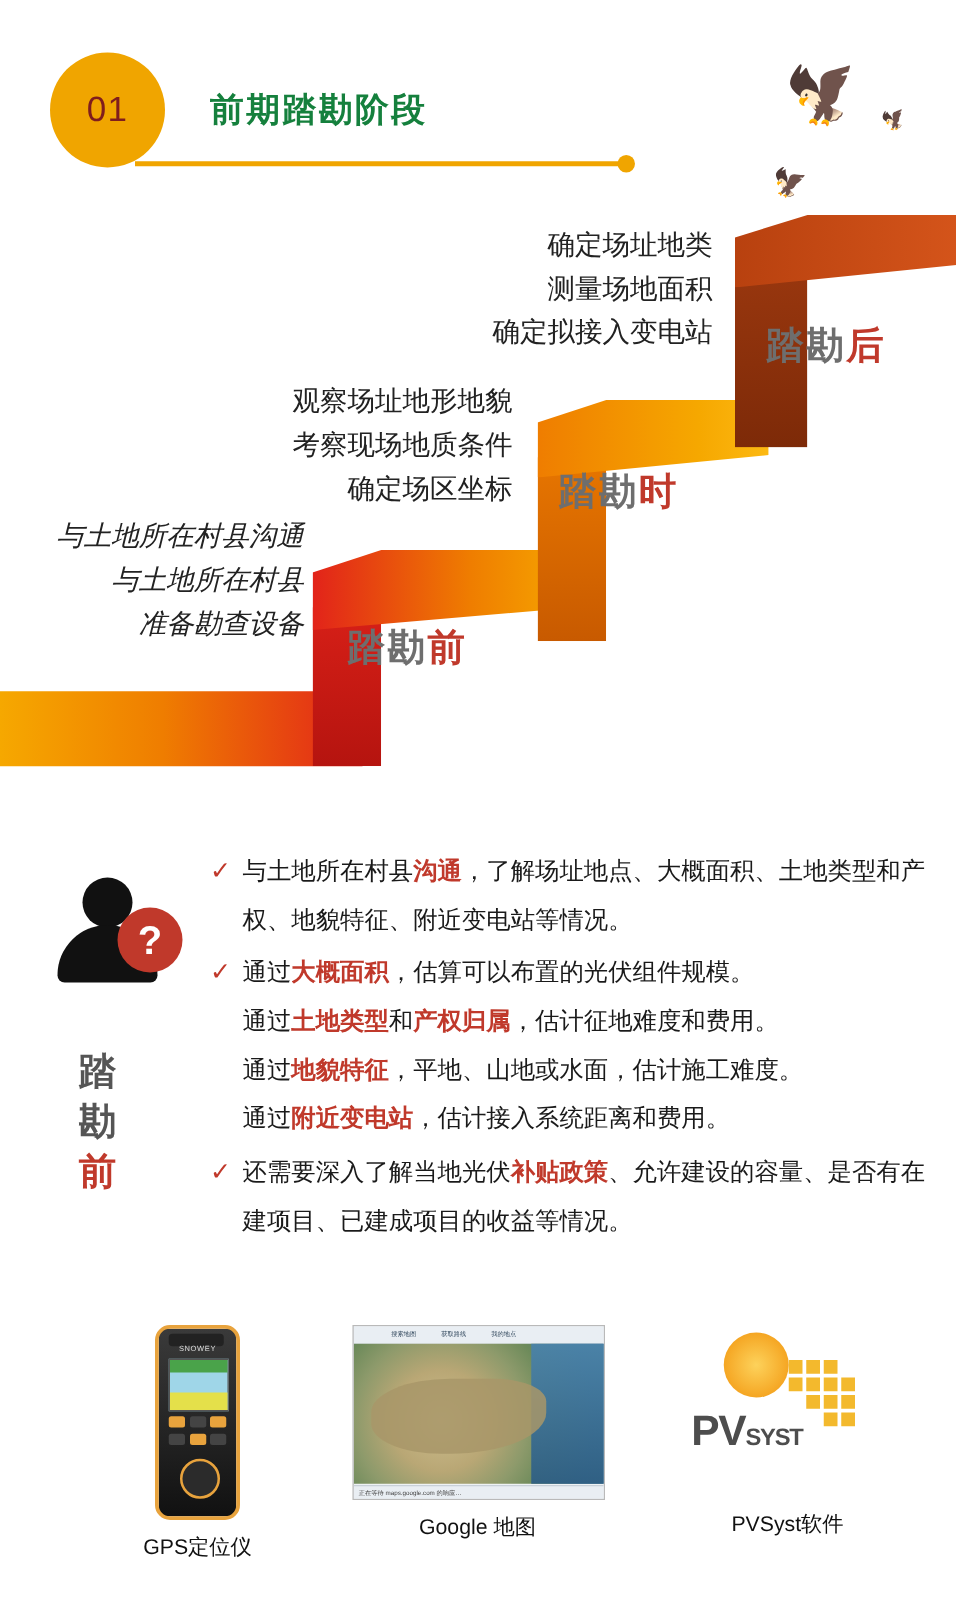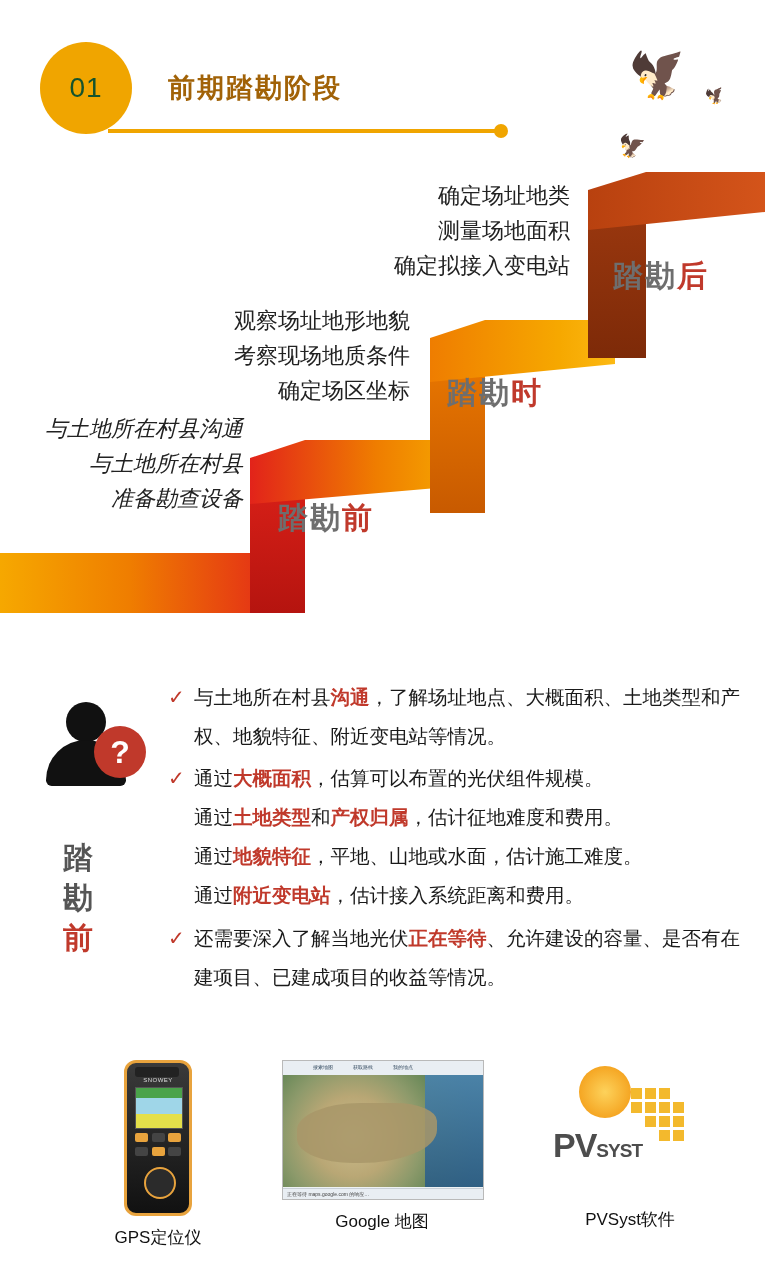--- a/index.html
+++ b/index.html
@@ -10,26 +10,26 @@
     position:relative;
     overflow:hidden;
     color:#1a1a1a;
   }
   .page{position:relative;width:765px;height:1280px;}
 
   
   .header{position:absolute;left:0;top:0;width:765px;height:160px;}
   .badge{
     position:absolute;left:40px;top:42px;width:92px;height:92px;border-radius:50%;
-    background:#f0a500;color:#14532d;font-size:28px;display:flex;align-items:center;justify-content:center;
+    background:#f0a500;color:#7f1d1d;font-size:28px;display:flex;align-items:center;justify-content:center;
     letter-spacing:1px;
   }
   .header-title{
     position:absolute;left:168px;top:70px;
-    font-size:27px;font-weight:bold;color:#a16207;letter-spacing:2px;
+    font-size:27px;font-weight:bold;color:#15803d;letter-spacing:2px;
   }
   .header-rule{
     position:absolute;left:108px;top:129px;width:392px;height:4px;background:#f0a500;
   }
   .header-rule-dot{
     position:absolute;left:494px;top:124px;width:14px;height:14px;border-radius:50%;background:#f0a500;
   }
   .bird{position:absolute;color:#ef8ba2;}
   .bird-1{left:630px;top:46px;font-size:48px;transform:rotate(-12deg);}
   .bird-2{left:618px;top:134px;font-size:22px;transform:rotate(8deg);}
@@ -229,21 +229,21 @@
           </div>
           <div>
             <span>通过</span><span class="hl">附近变电站</span><span>，估计接入系统距离和费用。</span>
           </div>
         </div>
       </div>
 
       <div class="bullet-row">
         <div class="check">✓</div>
         <div class="bullet-text">
-          <span>还需要深入了解当地光伏</span><span class="hl">正在等待</span><span>、允许建设的容量、是否有在建项目、已建成项目的收益等情况。</span>
+          <span>还需要深入了解当地光伏</span><span class="hl">补贴政策</span><span>、允许建设的容量、是否有在建项目、已建成项目的收益等情况。</span>
         </div>
       </div>
 
     </div>
   </div>
 
   <div class="footer">
 
     <div class="f-item" style="left:78px;top:10px;width:160px;">
       <div class="gps">

